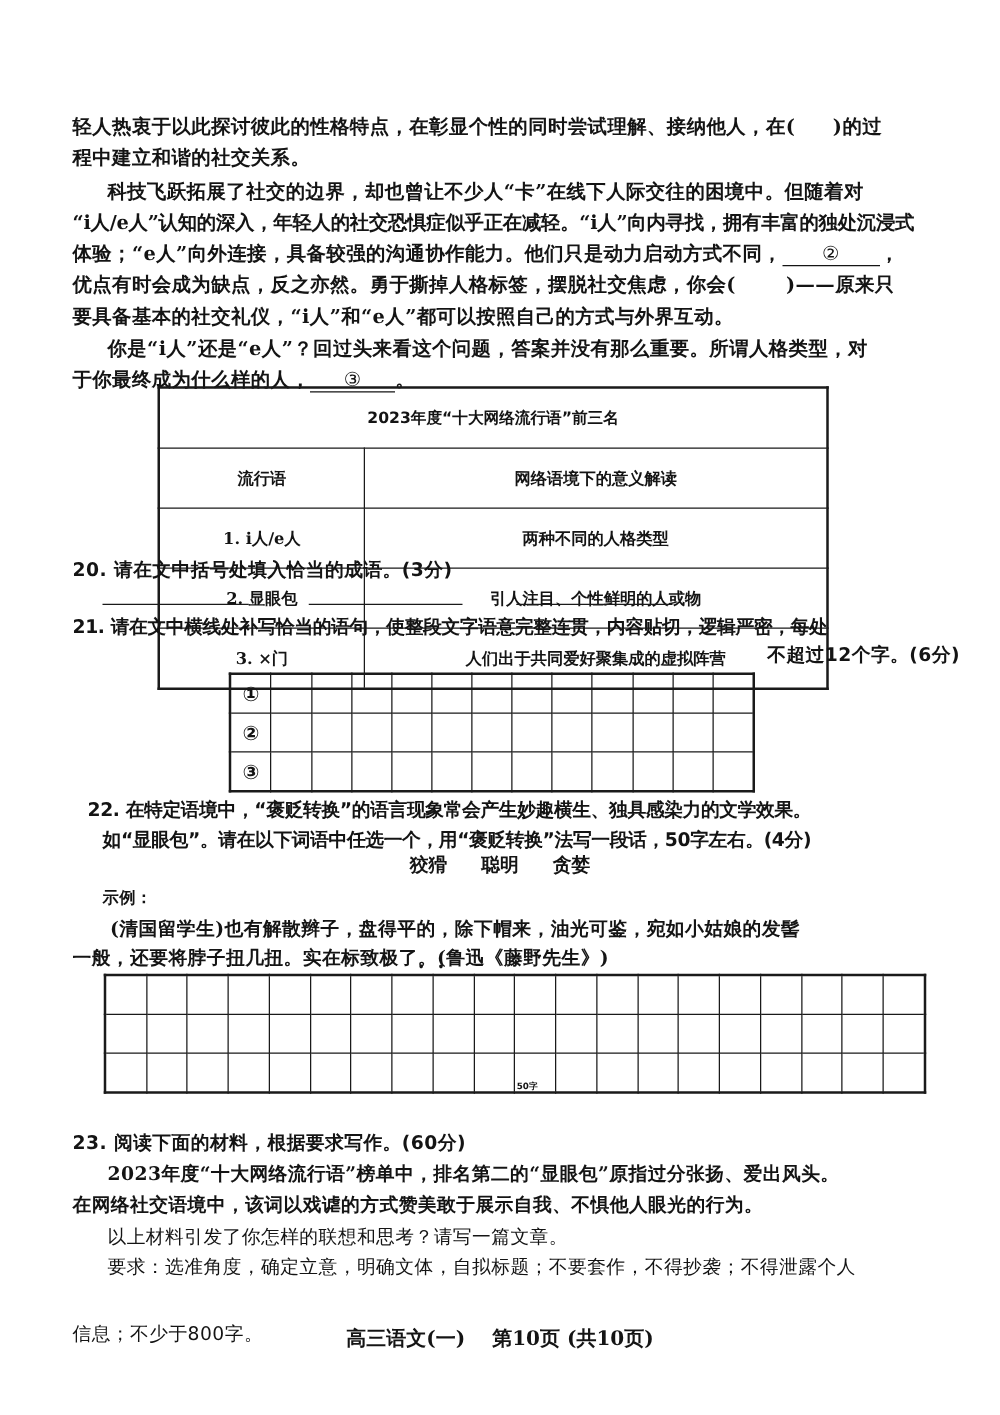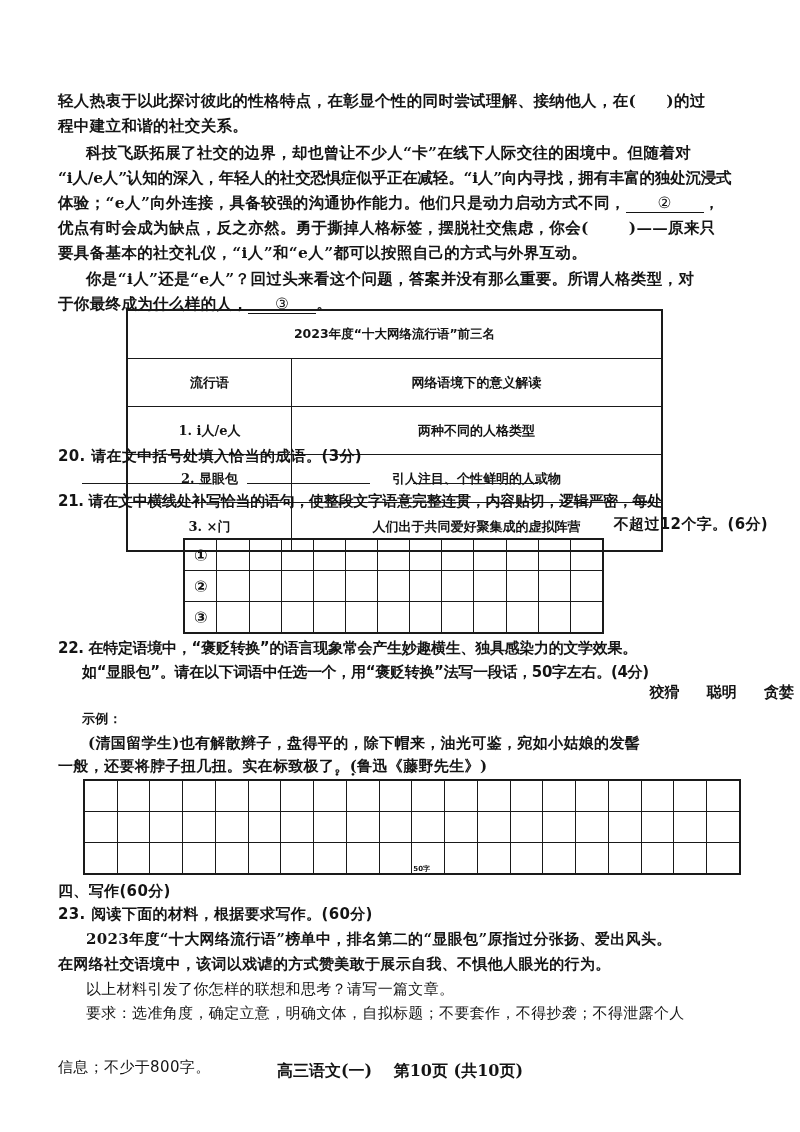--- a/index.html
+++ b/index.html
@@ -47,21 +47,21 @@
   .grid1 td.lbl { font-size: 16px; text-align: center; font-weight: bold; font-family: "DejaVu Sans", "Liberation Sans", sans-serif; }
   .grid2 { left: 83px; top: 779px; width: 658px; height: 94px; }
   .grid2 td { width: 31px; height: 30px; position: relative; }
   .mark50 {
     position: absolute; left: 1px; bottom: 0px; font-size: 7px; line-height: 7px;
     font-family: "DejaVu Sans", "Liberation Sans", sans-serif; font-weight: bold;
   }
   .dots { position: absolute; top: 771px; left: 334px; font-size: 10px; letter-spacing: 10px; line-height: 8px; }
 
   .choices {
-    position: absolute; top: 683px; left: 0; width: 800px; text-align: right;
+    position: absolute; top: 683px; left: 0; width: 800px; text-align: center;
     font-size: 15px; font-weight: bold; word-spacing: 10px;
   }
   .choices span { margin: 0 6px; }
   .footer {
     position: absolute; top: 1061px; left: 0; width: 800px; text-align: center;
     font-size: 16px; font-weight: bold;
   }
   .footer span { margin: 0 8px; }
 </style>
 </head>
@@ -162,21 +162,21 @@
           <td></td>
           <td></td>
           <td></td>
           <td></td>
           <td></td>
           <td></td>
     </tr>
   </tbody>
     </table>
 
-  <div class="line sans" style="top:637px; font-size:15px; letter-spacing:-0.3px;">22. 在特定语境中，“褒贬转换”的语言现象常会产生妙趣横生、独具感染力的文学效果。</div>
+  <div class="line sans" style="top:637px; font-size:15px; letter-spacing:-0.3px;margin-left:12px;">22. 在特定语境中，“褒贬转换”的语言现象常会产生妙趣横生、独具感染力的文学效果。</div>
   <div class="line sans" style="top:661px; left:82px; font-size:15px; letter-spacing:-0.3px;">如“显眼包”。请在以下词语中任选一个，用“褒贬转换”法写一段话，50字左右。(4分)</div>
   <div class="choices sans">
     <span>狡猾</span>
     <span>聪明</span>
     <span>贪婪</span>
   </div>
   <div class="line sans" style="top:708px; left:82px; font-size:13px;">示例：</div>
   <div class="line kai" style="top:732px; left:88px; font-size:15px;">(清国留学生)也有解散辫子，盘得平的，除下帽来，油光可鉴，宛如小姑娘的发髻</div>
   <div class="line kai" style="top:755px; left:58px; font-size:15px;">一般，还要将脖子扭几扭。实在标致极了。(鲁迅《藤野先生》)</div>
   <div class="dots">••</div>
@@ -247,21 +247,20 @@
           <td></td>
           <td></td>
           <td></td>
           <td></td>
           <td></td>
           <td></td>
     </tr>
   </tbody>
     </table>
 
-  <div class="line sans" style="top:880px; font-size:15px;">四、写作(60分)</div>
   <div class="line sans" style="top:903px; font-size:15px;">23. 阅读下面的材料，根据要求写作。(60分)</div>
   <div class="line kai indent" style="top:928px; font-size:15px;">2023年度“十大网络流行语”榜单中，排名第二的“显眼包”原指过分张扬、爱出风头。</div>
   <div class="line kai" style="top:953px; font-size:15px;">在网络社交语境中，该词以戏谑的方式赞美敢于展示自我、不惧他人眼光的行为。</div>
   <div class="line sans indent" style="top:978px; font-size:15px; font-weight:normal;">以上材料引发了你怎样的联想和思考？请写一篇文章。</div>
   <div class="line sans indent" style="top:1002px; font-size:15px; font-weight:normal;">要求：选准角度，确定立意，明确文体，自拟标题；不要套作，不得抄袭；不得泄露个人</div>
   <div class="line sans" style="top:1056px; font-size:15px; font-weight:normal;">信息；不少于800字。</div>
 
   <div class="footer">
     <span>高三语文(一)</span>
     <span>第10页 (共10页)</span>

